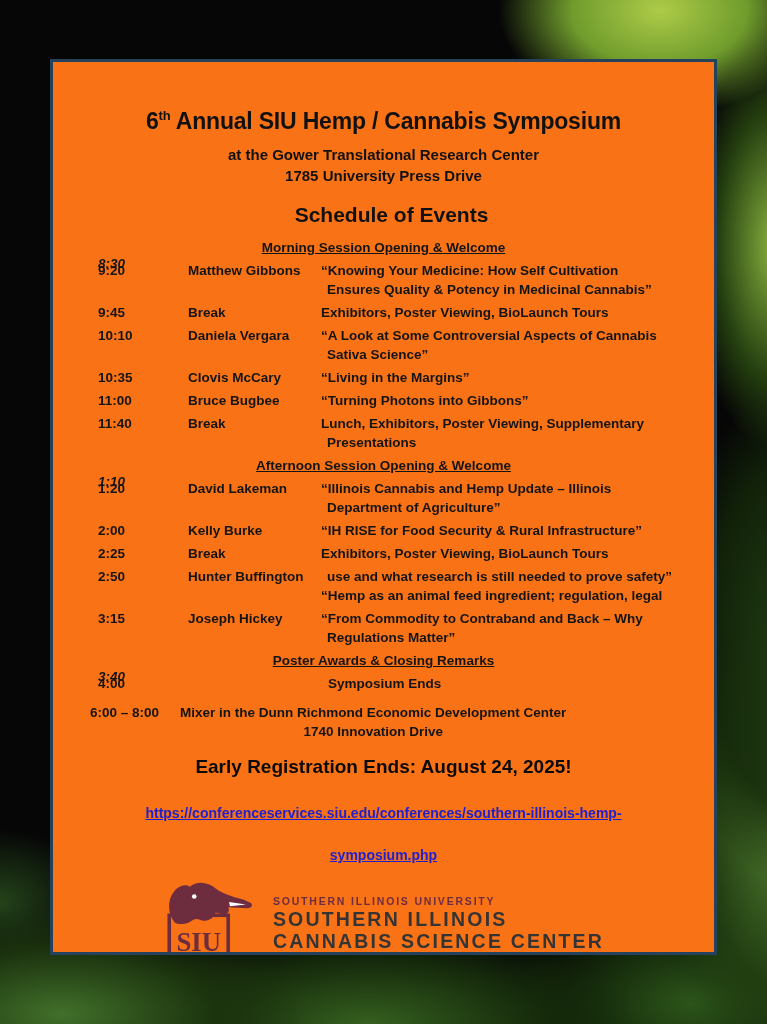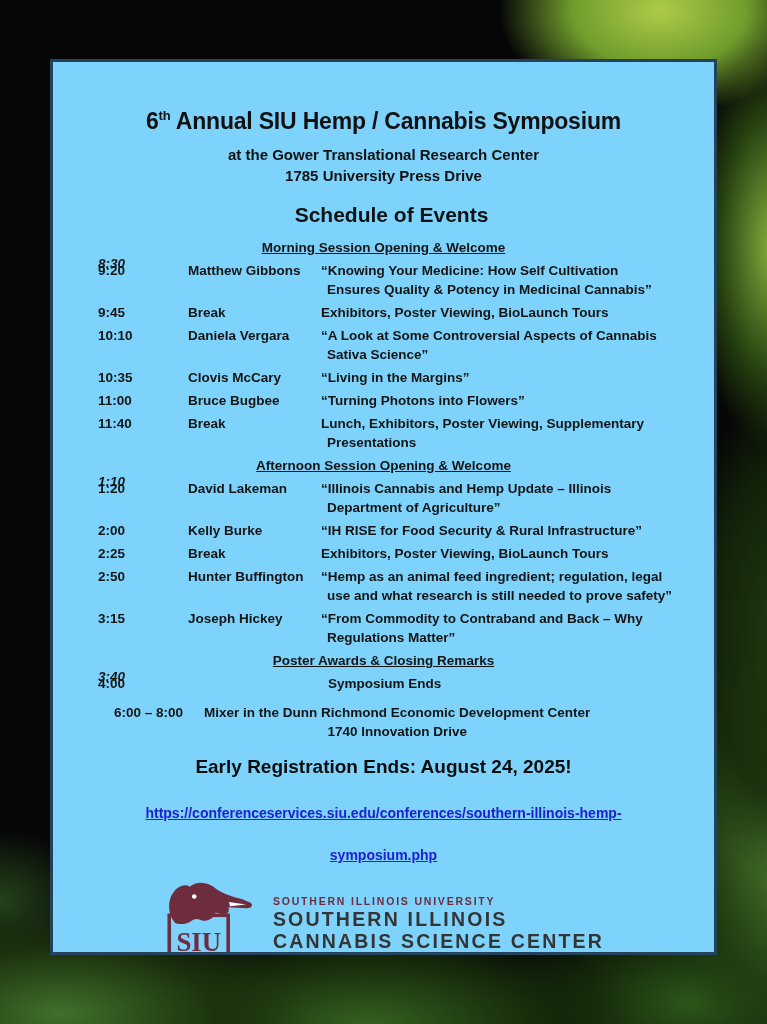--- a/index.html
+++ b/index.html
@@ -19,21 +19,21 @@
       radial-gradient(ellipse 140px 260px at 102% 82%, #4f7c2f 0%, rgba(35,65,18,.85) 55%, rgba(0,0,0,0) 85%),
       radial-gradient(ellipse 280px 120px at 8% 99%,  #41702a 0%, rgba(28,52,14,.9) 55%, rgba(0,0,0,0) 88%),
       radial-gradient(ellipse 300px 110px at 48% 100%, #35601f 0%, rgba(22,45,11,.85) 60%, rgba(0,0,0,0) 90%),
       radial-gradient(ellipse 220px 130px at 90% 98%, #2c5519 0%, rgba(15,32,8,.9) 60%, rgba(0,0,0,0) 88%),
       radial-gradient(ellipse 120px 90px at 0% 88%,   #23431a 0%, rgba(0,0,0,0) 80%),
       #060606;
   }
   
   .card {
     position:absolute; left:50px; top:59px; width:667px; height:896px;
-    background:#7dd3fc;
+    background:#f97316;
     border:3px solid #24425c;
     overflow:hidden;
     color:#141414;
   }
   .card h1 {
     margin-top:44px;
     text-align:center;
     font-size:23px; line-height:30px; font-weight:bold; color:#111;
     letter-spacing:-0.2px;
   }
@@ -48,21 +48,21 @@
   }
   
   .schedule { margin-top:9px; font-size:13.5px; font-weight:bold; line-height:19px; }
   .row { display:grid; grid-template-columns:90px 133px 1fr; padding:0 26px 0 45px; margin-bottom:4px; }
   .row.header { display:block; position:relative; text-align:center; padding:0; }
   .row.header .time { position:absolute; left:45px; top:16px;font-style:italic; }
   .row.header .header-text { text-decoration:underline; }
   .desc .line.cont { padding-left:6px; }
   .row.plain .desc { padding-left:7px; }
   
-  .mixer { display:grid; grid-template-columns:90px auto; padding-left:61px; margin-top:10px;
+  .mixer { display:grid; grid-template-columns:90px auto; padding-left:37px; margin-top:10px;
            font-size:13.5px; font-weight:bold; line-height:19px; }
   .mixer-text { width:fit-content; text-align:center; }
   
   .reg { margin-top:13px; text-align:center; font-size:19px; font-weight:bold; line-height:26px; color:#0b0b0b; }
   a.link { display:block; margin-top:4px; text-align:center; font-size:14px; line-height:18px;
            font-weight:bold; color:#2020cf; text-decoration:underline; }
   a.link span { display:block;margin-top:24px; }
   
   .logo { margin-top:16px; display:flex; justify-content:center; align-items:flex-start; gap:10px; }
   .logo svg { display:block; }
@@ -113,21 +113,21 @@
         <span class="time">10:35</span>
         <span class="speaker">Clovis McCary</span>
         <div class="desc">
           <div class="line">“Living in the Margins”</div>
         </div>
       </div>
       <div class="row talk">
         <span class="time">11:00</span>
         <span class="speaker">Bruce Bugbee</span>
         <div class="desc">
-          <div class="line">“Turning Photons into Flowers”</div>
+          <div class="line">“Turning Photons into Gibbons”</div>
         </div>
       </div>
       <div class="row talk">
         <span class="time">11:40</span>
         <span class="speaker">Break</span>
         <div class="desc">
           <div class="line">Lunch, Exhibitors, Poster Viewing, Supplementary</div>
           <div class="line cont">Presentations</div>
         </div>
       </div>
@@ -151,22 +151,22 @@
         <span class="time">2:25</span>
         <span class="speaker">Break</span>
         <div class="desc">
           <div class="line">Exhibitors, Poster Viewing, BioLaunch Tours</div>
         </div>
       </div>
       <div class="row talk">
         <span class="time">2:50</span>
         <span class="speaker">Hunter Buffington</span>
         <div class="desc">
+          <div class="line cont">use and what research is still needed to prove safety”</div>
           <div class="line">“Hemp as an animal feed ingredient; regulation, legal</div>
-          <div class="line cont">use and what research is still needed to prove safety”</div>
         </div>
       </div>
       <div class="row talk">
         <span class="time">3:15</span>
         <span class="speaker">Joseph Hickey</span>
         <div class="desc">
           <div class="line">“From Commodity to Contraband and Back – Why</div>
           <div class="line cont">Regulations Matter”</div>
         </div>
       </div>

